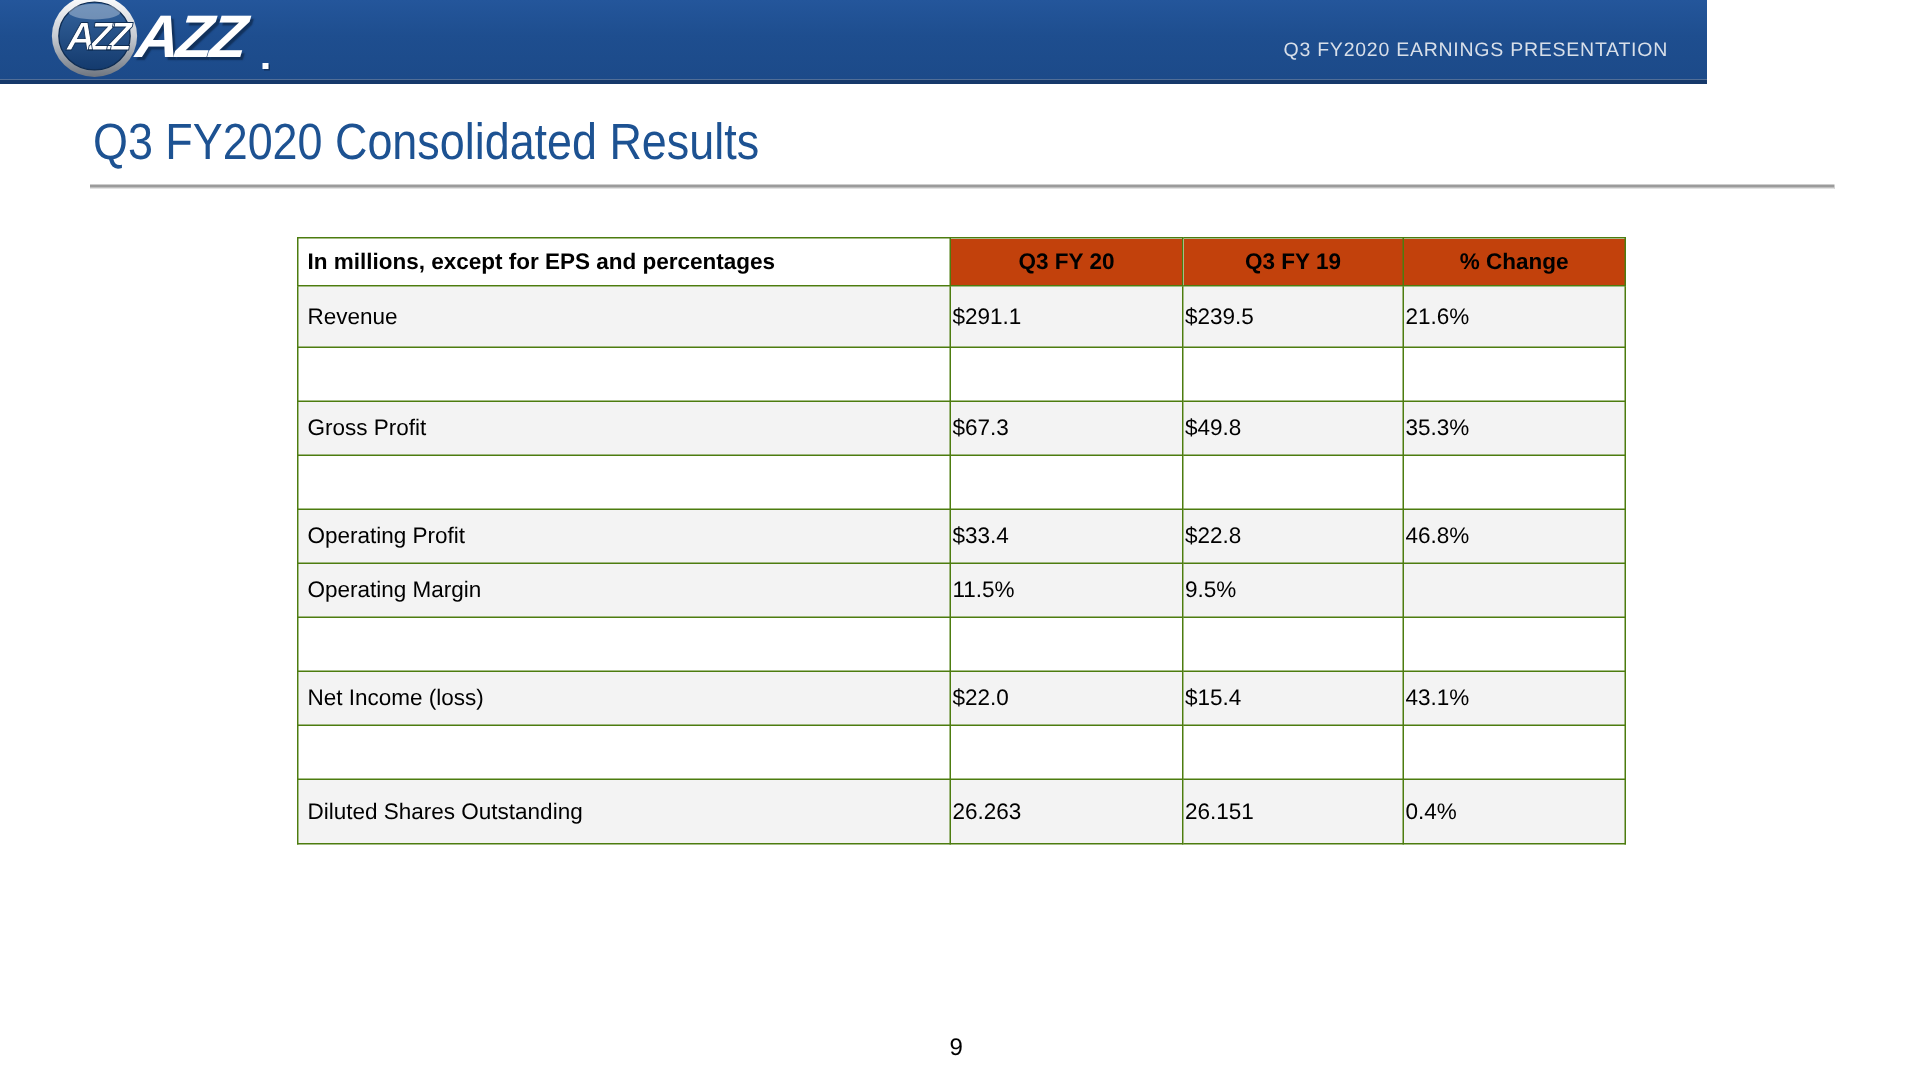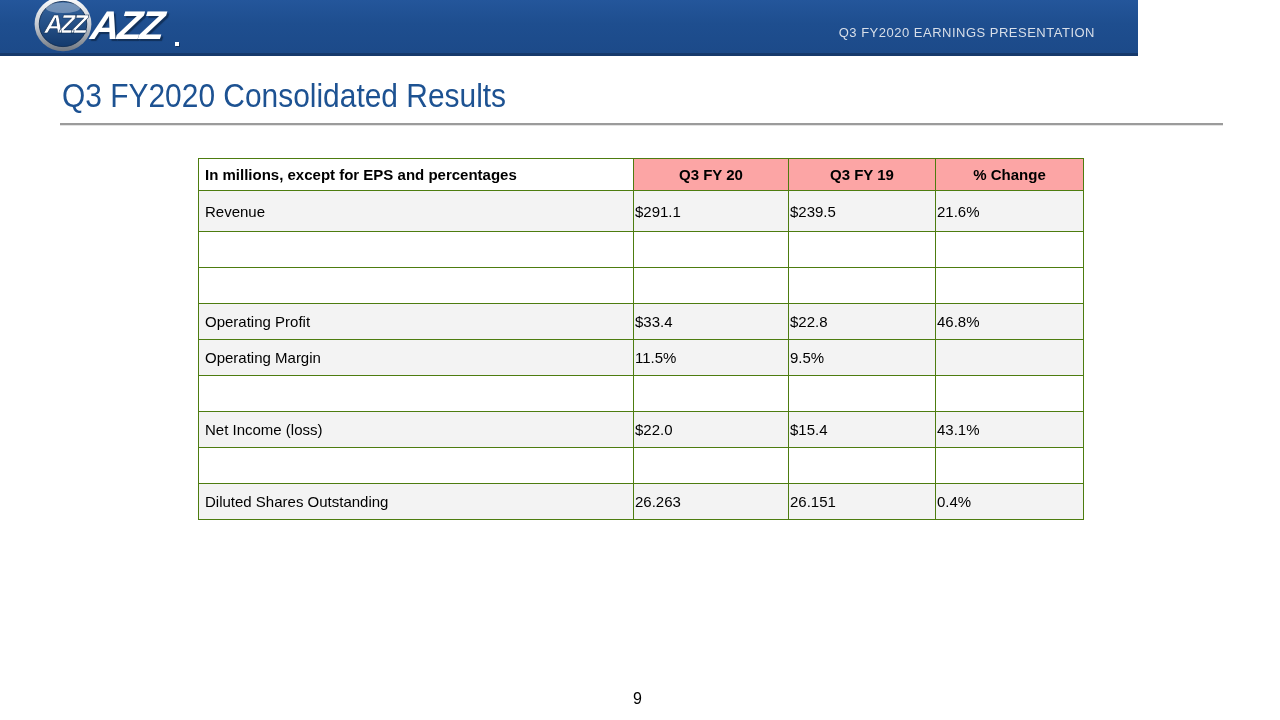--- a/index.html
+++ b/index.html
@@ -57,21 +57,21 @@
     position: absolute;
     left: 141px;
     top: 42px;
     width: 4px;
     height: 4px;
     background: #ffffff;
     box-shadow: 1px 1px 0 rgba(8,25,50,0.5);
   }
   .pres-label {
     position: absolute;
-    right: 43px;
+    right: 26px;
     top: 25px;
     color: #d8dfe9;
     font-size: 13px;
     letter-spacing: 0.5px;
     white-space: nowrap;
   }
 
   
   .title {
     position: absolute;
@@ -114,21 +114,21 @@
     white-space: nowrap;
   }
   thead tr { height: 32px; }
   th.caption {
     background: #ffffff;
     text-align: left;
     font-weight: bold;
     padding-left: 6px;
   }
   th.colhead {
-    background: #fca5a5;
+    background: #c2410c;
     color: #ffffff;
     font-weight: bold;
     text-align: center;
   }
   tbody tr { height: 36px; margin-top: 34px; }
   tbody tr:nth-child(1)  { height: 41px; }
   tbody tr:nth-child(10) { height: 43px; }
   tbody td { background: #f3f3f3; }
   tbody tr.spacer td { background: #ffffff; }
   td.label {
@@ -202,20 +202,26 @@
           <td class="val">$291.1</td>
           <td class="val">$239.5</td>
           <td class="val">21.6%</td>
         </tr>
         <tr class="spacer">
           <td class="label"></td>
           <td class="val"></td>
           <td class="val"></td>
           <td class="val"></td>
         </tr>
+        <tr class="data">
+          <td class="label">Gross Profit</td>
+          <td class="val">$67.3</td>
+          <td class="val">$49.8</td>
+          <td class="val">35.3%</td>
+        </tr>
         <tr class="spacer">
           <td class="label"></td>
           <td class="val"></td>
           <td class="val"></td>
           <td class="val"></td>
         </tr>
         <tr class="data">
           <td class="label">Operating Profit</td>
           <td class="val">$33.4</td>
           <td class="val">$22.8</td>

